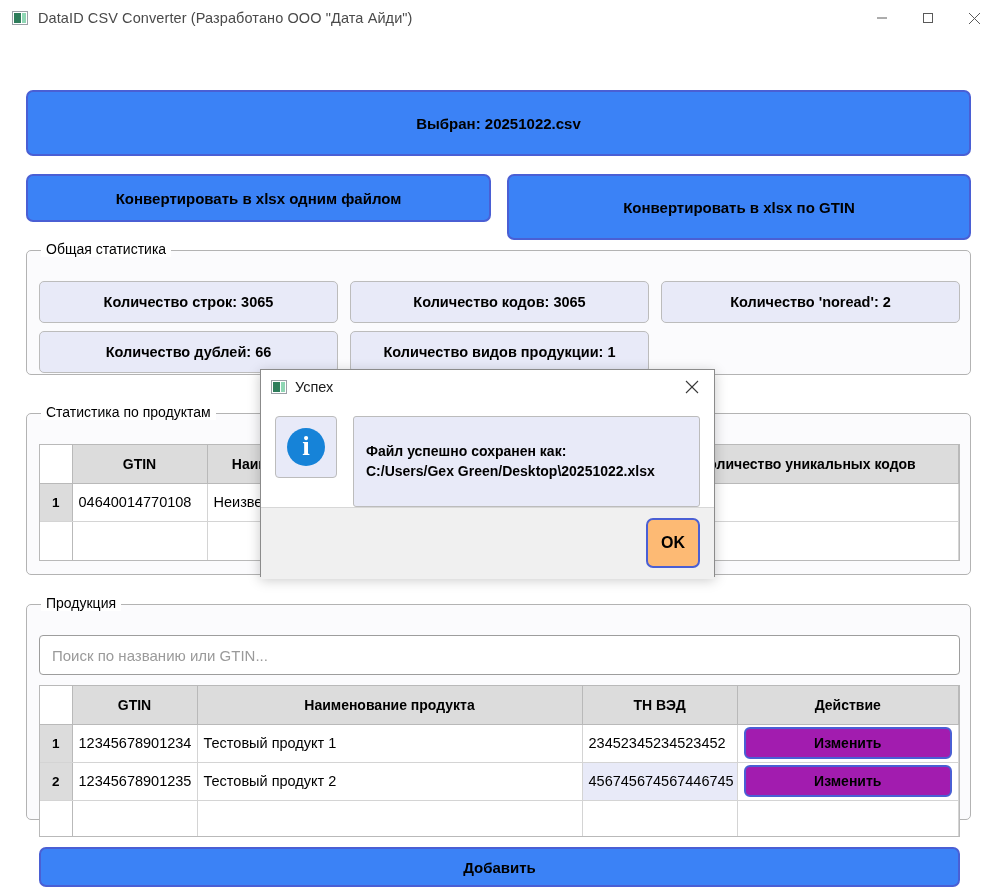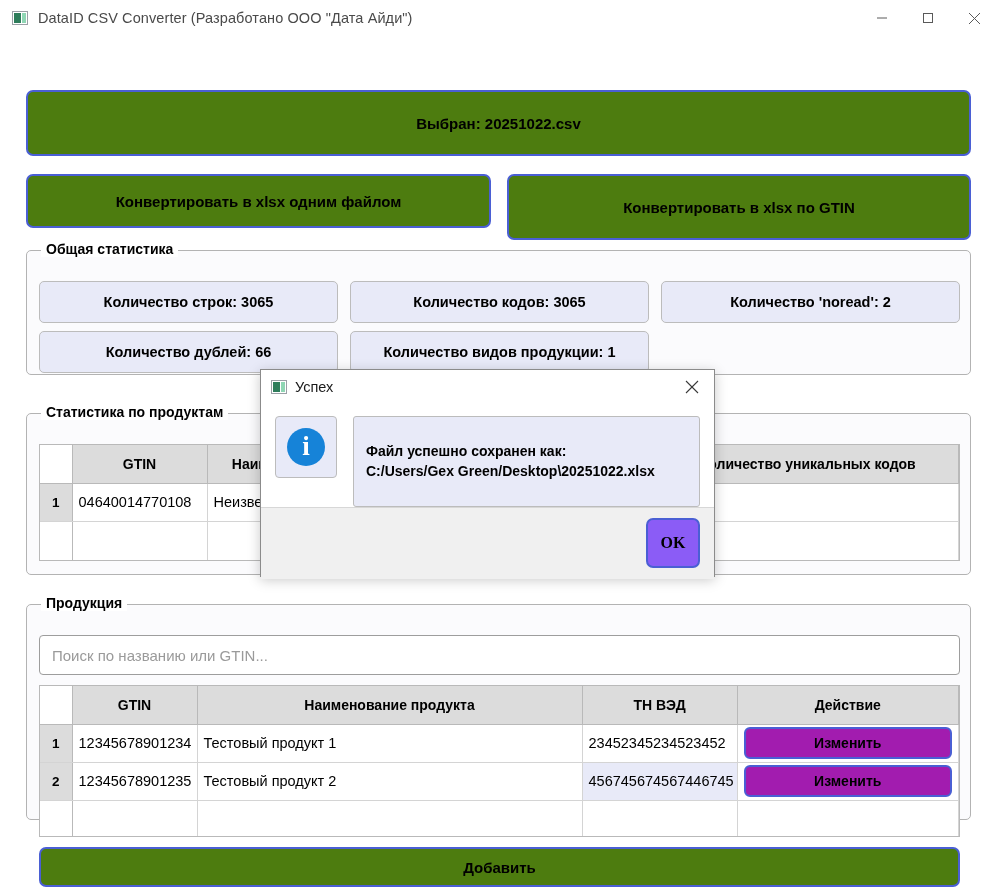--- a/index.html
+++ b/index.html
@@ -58,63 +58,63 @@
   .app-body {
     position: relative;
     width: 997px;
     height: 857px;
     background: #ffffff;
     padding: 0;
   }
 
   
   .btn-blue {
-    background: #4d7c0f;
+    background: #3b82f6;
     border: 2px solid #4a5fd4;
     border-radius: 7px;
     font-size: 15px;
     font-weight: bold;
     color: #000000;
     display: flex;
     align-items: center;
     justify-content: center;
     text-align: center;
     font-family: "Liberation Sans", sans-serif;
   }
 
   #file-button {
     position: absolute;
     left: 26px; top: 54px;
     width: 945px; height: 66px;
   }
   #convert-single {
     position: absolute;
     left: 26px; top: 138px;
-    width: 465px; height: 54px;
+    width: 465px; height: 48px;
   }
   #convert-gtin {
     position: absolute;
     left: 507px; top: 138px;
     width: 464px; height: 66px;
   }
 
   
   .groupbox {
     position: absolute;
     border: 1px solid #b3b3b3;
     border-radius: 5px;
     background: #fbfbfd;
   }
   .groupbox > .gb-title {
     position: absolute;
     top: -10px; left: 14px;
     background: #ffffff;
     padding: 0 5px;
     font-size: 14px;
-    font-weight: bold;
+    font-weight: normal;
     color: #000000;
     white-space: nowrap;
   }
 
   #group-stats { left: 26px; top: 214px; width: 945px; height: 125px; }
   #group-prodstats { left: 26px; top: 377px; width: 945px; height: 162px; }
   #group-products { left: 26px; top: 568px; width: 945px; height: 216px; }
 
   
   .stat-grid {
@@ -310,28 +310,28 @@
     height: 72px;
     background: #f0f0f0;
     border-top: 1px solid #d7d7d7;
     display: flex;
     align-items: center;
     justify-content: flex-end;
     padding-right: 14px;
   }
   #modal-ok {
     width: 54px; height: 50px;
-    background: #8b5cf6;
+    background: #fdba74;
     border: 2px solid #4a5fd4;
     border-radius: 7px;
     font-size: 16px;
     font-weight: bold;
     color: #000;
     display: flex; align-items: center; justify-content: center;
-    font-family: Liberation Serif, serif;
+    font-family: Liberation Sans, sans-serif;
   }
 </style>
 </head>
 <body>
 
 <div class="titlebar">
   <span class="app-icon">
       <i class="a"></i>
       <i class="b"></i>
     </span>

